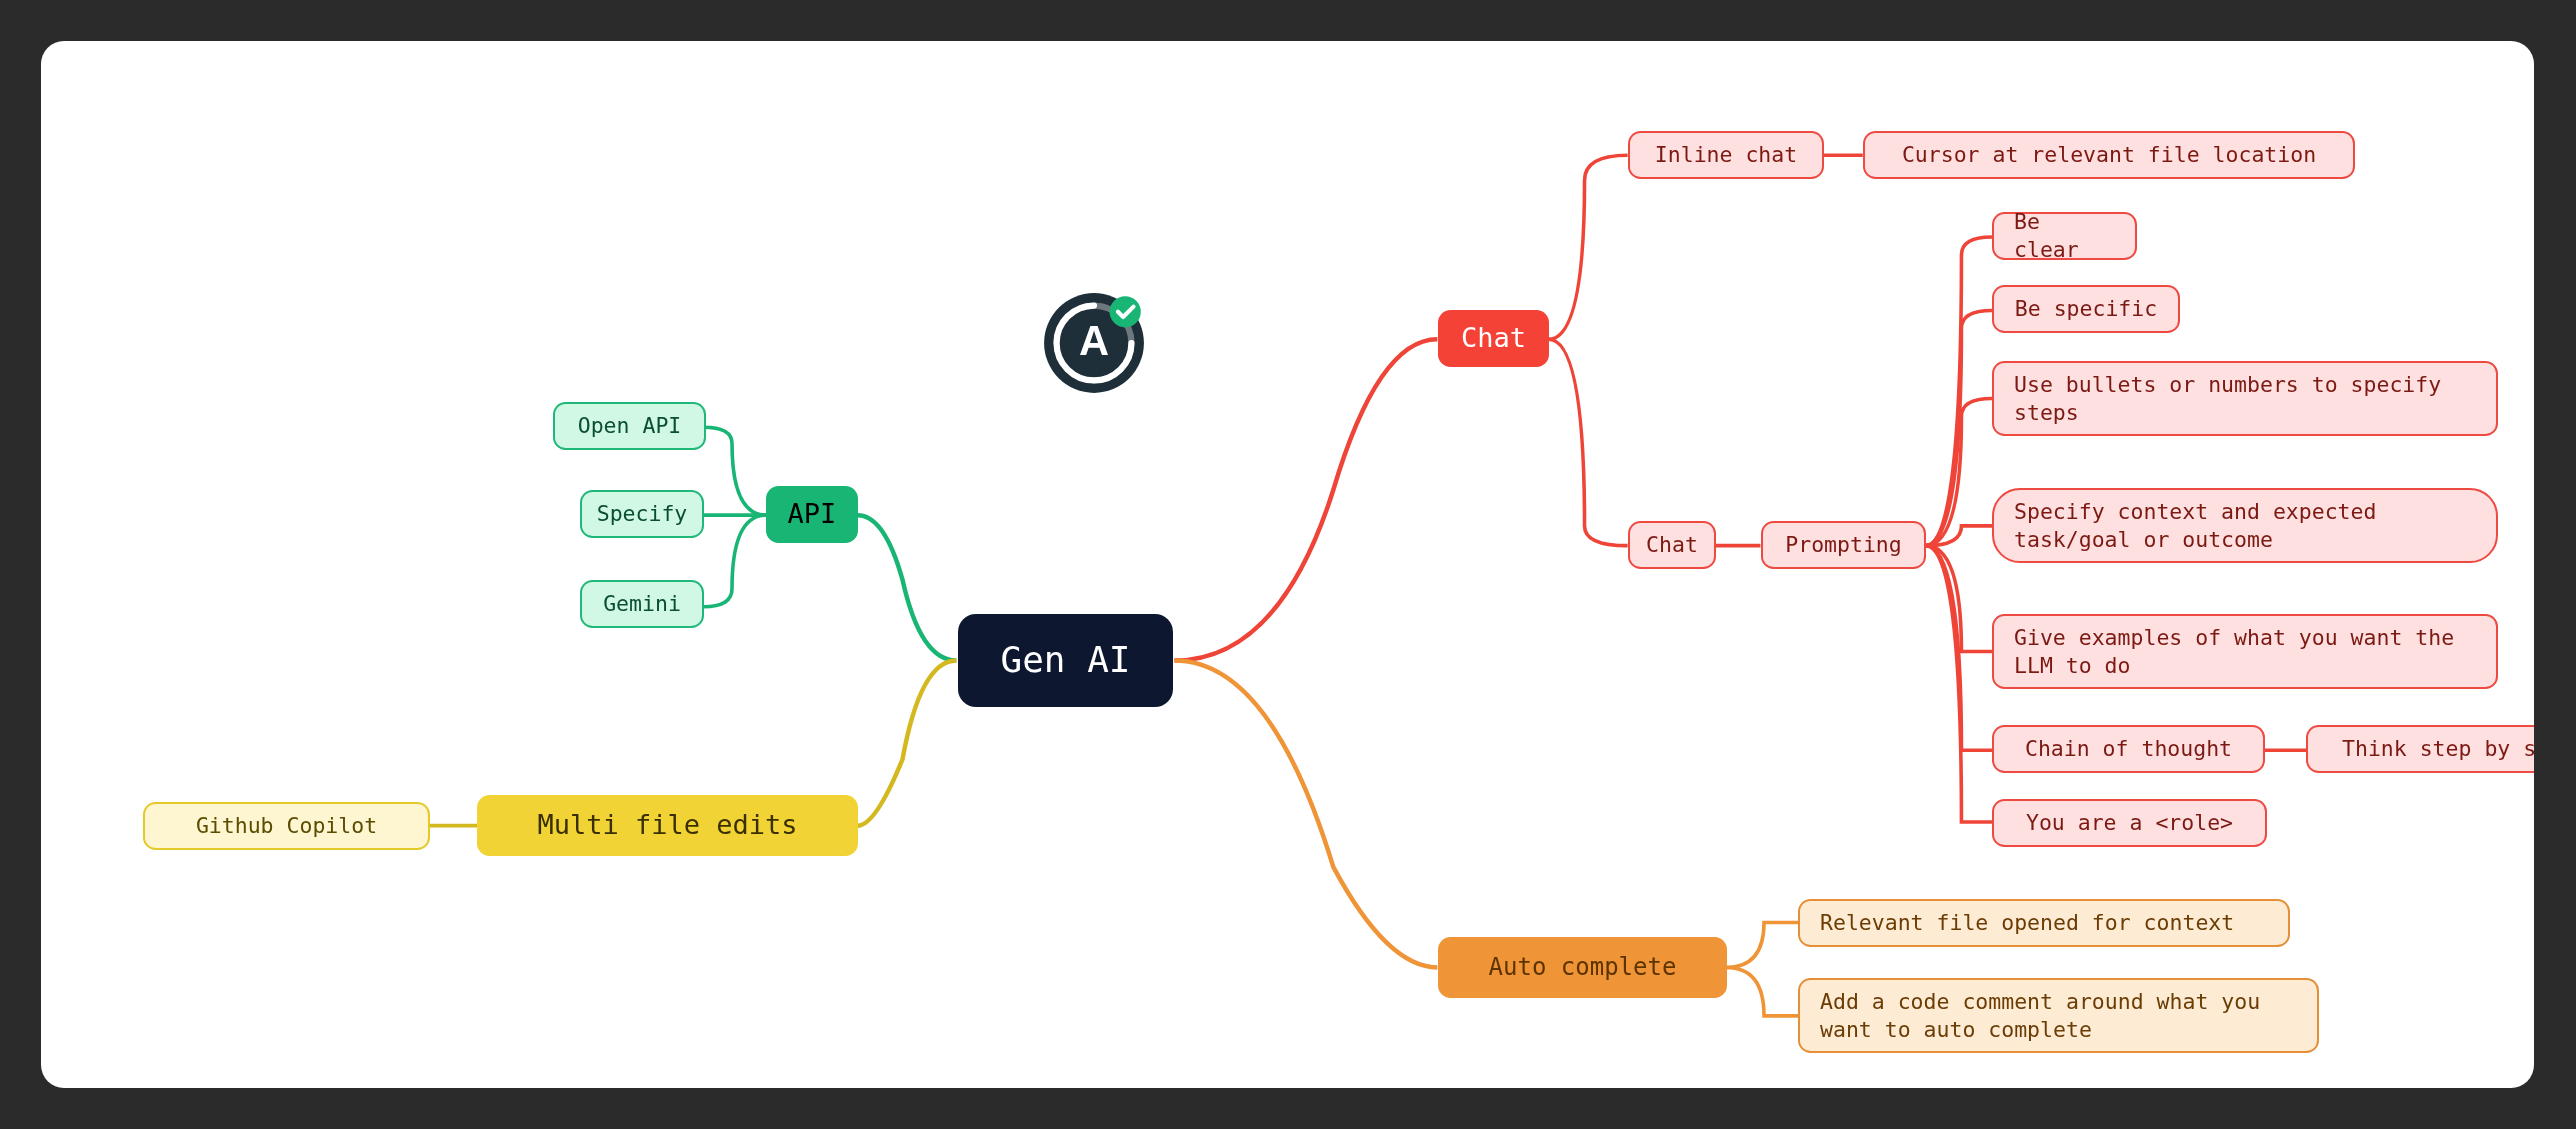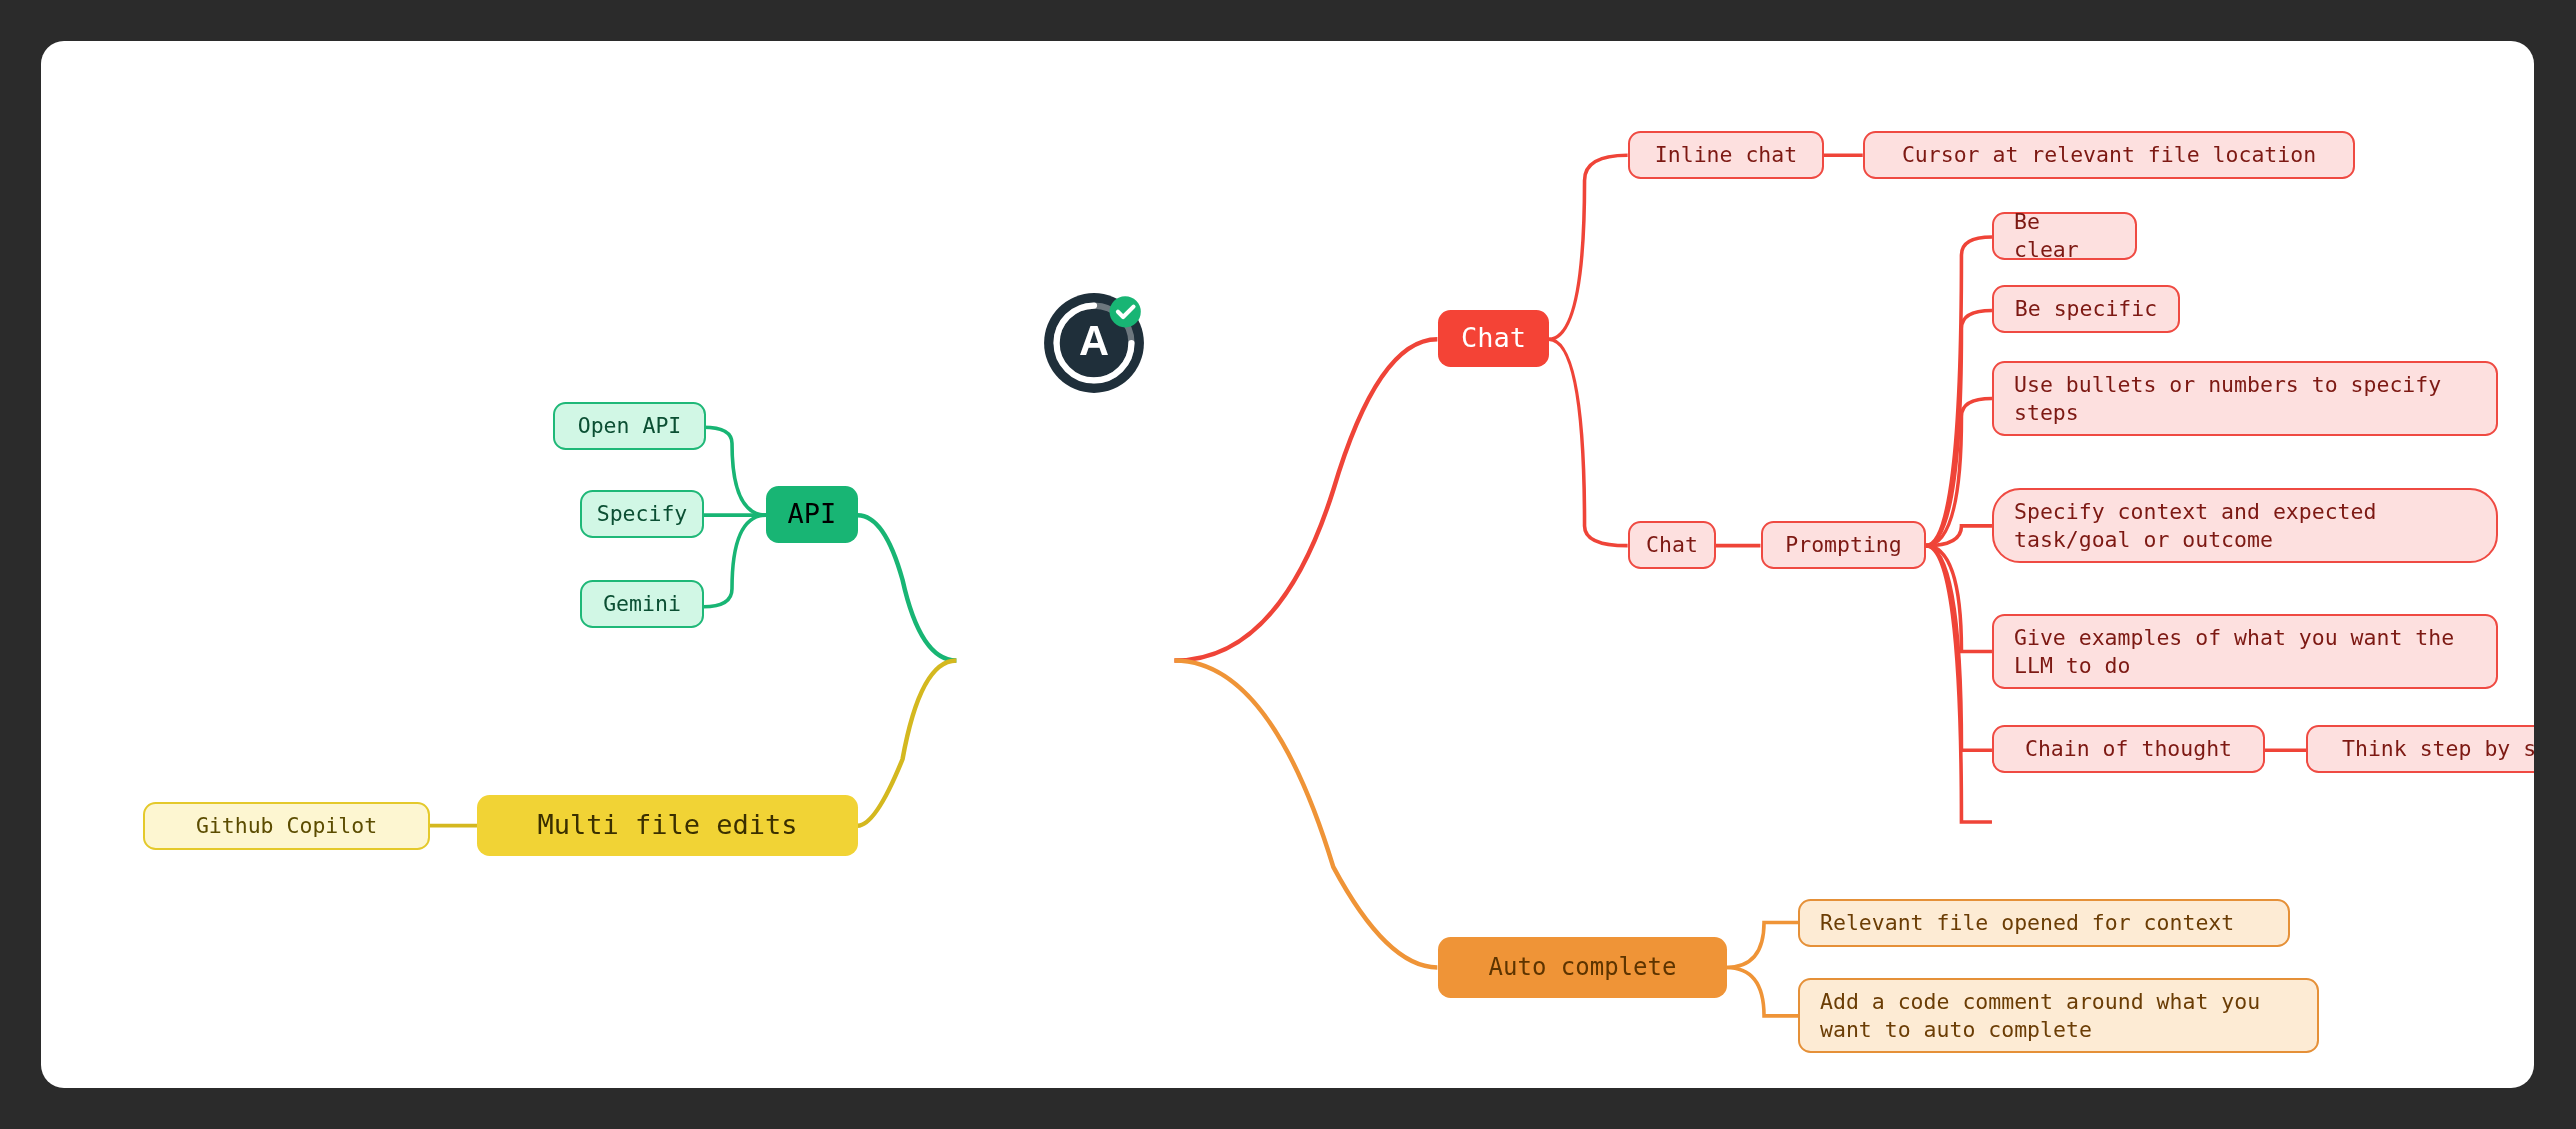--- a/index.html
+++ b/index.html
@@ -136,39 +136,41 @@
     <svg viewBox="0 0 100 100">
       <circle cx="50" cy="50" r="48" fill="#1f2f3a"></circle>
       <path d="M50 14 A36 36 0 1 0 86 50" fill="none" stroke="#ffffff" stroke-width="6" stroke-linecap="round"></path>
       <path d="M50 86 A36 36 0 1 0 14 50" fill="none" stroke="#ffffff" stroke-width="6" stroke-linecap="round" opacity="0.35"></path>
       <text x="50" y="62" font-size="40" font-weight="700" fill="#ffffff" text-anchor="middle" font-family="sans-serif">A</text>
       <circle cx="80" cy="20" r="15" fill="#18b574"></circle>
       <path d="M73 20 l5 5 l10 -10" stroke="#ffffff" stroke-width="4" fill="none" stroke-linecap="round" stroke-linejoin="round"></path>
     </svg>
   </div>
 
+  <div class="node root-node" style="left:917px; top:573px; width:215px; height:93px;">Gen AI</div>
 
   <div class="node chat-main" style="left:1397px; top:269px; width:111px; height:57px;">Chat</div>
 
   <div class="node pink-leaf" style="left:1587px; top:90px; width:196px; height:48px; justify-content:center;">Inline chat</div>
   <div class="node pink-leaf" style="left:1822px; top:90px; width:492px; height:48px; justify-content:center;">Cursor at relevant file location</div>
 
   <div class="node pink-leaf" style="left:1587px; top:480px; width:88px; height:48px; justify-content:center;">Chat</div>
   <div class="node pink-leaf" style="left:1720px; top:480px; width:165px; height:48px; justify-content:center;">Prompting</div>
 
   <div class="node pink-leaf" style="left:1951px; top:171px; width:145px; height:48px; justify-content:center;">Be clear</div>
   <div class="node pink-leaf" style="left:1951px; top:244px; width:188px; height:48px; justify-content:center;">Be specific</div>
   <div class="node pink-leaf" style="left:1951px; top:320px; width:506px; height:75px;">Use bullets or numbers to specify
 steps</div>
   <div class="node pink-leaf" style="left:1951px; top:447px; width:506px; height:75px;border-radius:28px;">Specify context and expected
 task/goal or outcome</div>
   <div class="node pink-leaf" style="left:1951px; top:573px; width:506px; height:75px;">Give examples of what you want the
 LLM to do</div>
   <div class="node pink-leaf" style="left:1951px; top:684px; width:273px; height:48px; justify-content:center;">Chain of thought</div>
   <div class="node pink-leaf" style="left:2265px; top:684px; width:305px; height:48px; justify-content:center;">Think step by step</div>
+  <div class="node pink-leaf" style="left:1951px; top:758px; width:275px; height:48px; justify-content:center;">You are a &lt;role&gt;</div>
 
   <div class="node api-main" style="left:725px; top:445px; width:92px; height:57px;">API</div>
   <div class="node green-leaf" style="left:512px; top:361px; width:153px; height:48px;">Open API</div>
   <div class="node green-leaf" style="left:539px; top:449px; width:124px; height:48px;">Specify</div>
   <div class="node green-leaf" style="left:539px; top:539px; width:124px; height:48px;">Gemini</div>
 
   <div class="node yellow-main" style="left:436px; top:754px; width:381px; height:61px;">Multi file edits</div>
   <div class="node yellow-leaf" style="left:102px; top:761px; width:287px; height:48px;">Github Copilot</div>
 
   <div class="node orange-main" style="left:1397px; top:896px; width:289px; height:61px;">Auto complete</div>

